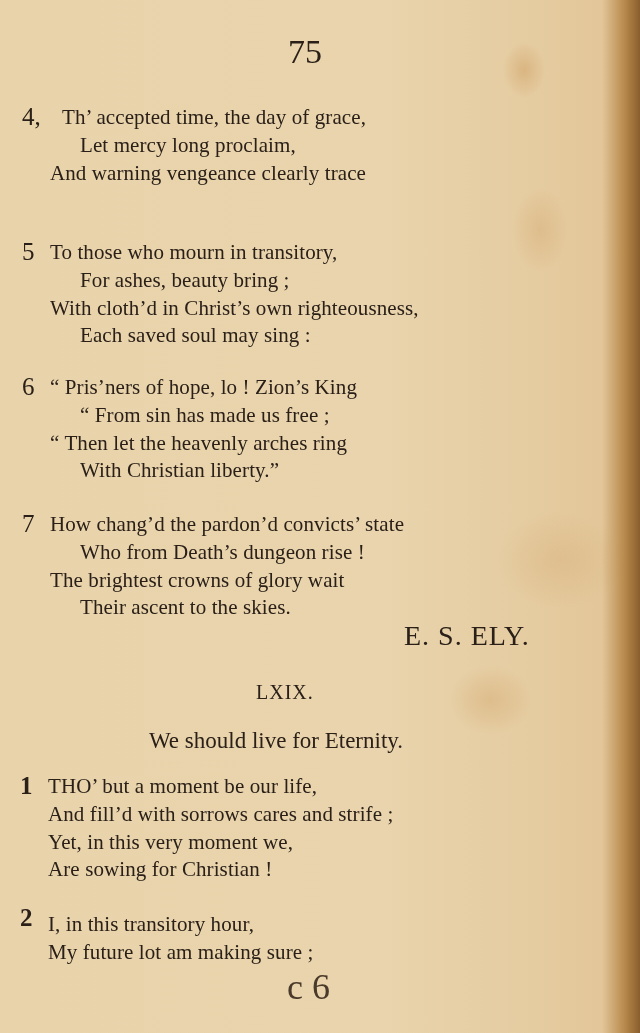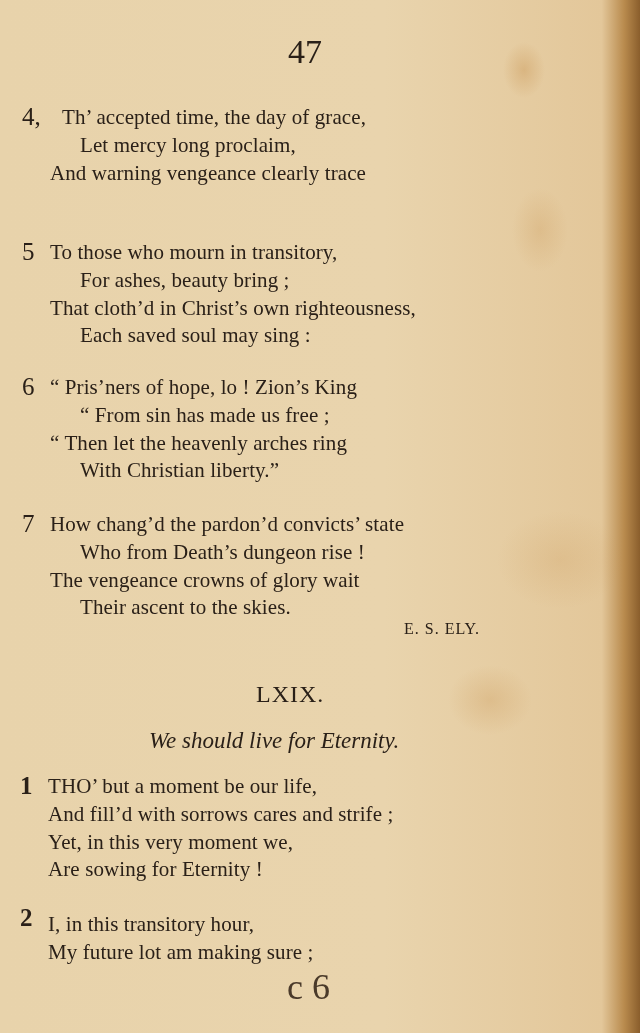--- a/index.html
+++ b/index.html
@@ -17,63 +17,63 @@
       radial-gradient(ellipse 60px 50px at 490px 700px, rgba(196,140,70,0.25), transparent 70%),
       radial-gradient(ellipse 90px 70px at 560px 560px, rgba(196,140,70,0.18), transparent 70%),
       linear-gradient(90deg, #e8d3ab 0%, #e9d4ad 60%, #e3c79a 94%, #b98b4e 97.5%, #8a5e2c 100%);
   }
   .line {
     position: absolute; white-space: nowrap;
     font-size: 21px; line-height: 28px; letter-spacing: 0.1px;
   }
   .num { position: absolute; font-size: 25px; line-height: 28px; }
   .pagenum { position: absolute; left: 288px; top: 32px; font-size: 34px; line-height: 40px; }
-  .title { position: absolute; left: 256px; top: 681px; font-size: 24px; letter-spacing: 1px; }
-  .subtitle { position: absolute; left: 149px; top: 728px; font-size: 23px; font-style: italic; }
-  .author { position: absolute; left: 404px; top: 620px; font-size: 16px; letter-spacing: 1px; }
+  .title { position: absolute; left: 256px; top: 681px; font-size: 20px; letter-spacing: 1px; }
+  .subtitle { position: absolute; left: 149px; top: 728px; font-size: 23px; }
+  .author { position: absolute; left: 404px; top: 620px; font-size: 28px; letter-spacing: 1px; }
   .sig { position: absolute; left: 276px; top: 966px; font-size: 36px; color: #4a3a2a; margin-left: 11px; }
 </style>
 </head>
 <body>
 
 <div class="page">
-  <div class="pagenum">47</div>
+  <div class="pagenum">75</div>
 
   <div class="num" style="left:22px;top:103px">4,</div>
   <div class="line" style="left:62px;top:103px">Th’ accepted time, the day of grace,</div>
   <div class="line" style="left:80px;top:131px">Let mercy long proclaim,</div>
   <div class="line" style="left:50px;top:159px">And warning vengeance clearly trace</div>
 
   <div class="num" style="left:22px;top:238px">5</div>
   <div class="line" style="left:50px;top:238px">To those who mourn in transitory,</div>
   <div class="line" style="left:80px;top:266px">For ashes, beauty bring ;</div>
-  <div class="line" style="left:50px;top:294px">That cloth’d in Christ’s own righteousness,</div>
+  <div class="line" style="left:50px;top:294px">With cloth’d in Christ’s own righteousness,</div>
   <div class="line" style="left:80px;top:321px">Each saved soul may sing :</div>
 
   <div class="num" style="left:22px;top:373px">6</div>
   <div class="line" style="left:50px;top:373px">“ Pris’ners of hope, lo ! Zion’s King</div>
   <div class="line" style="left:50px;top:429px">“ Then let the heavenly arches ring</div>
   <div class="line" style="left:80px;top:401px">“ From sin has made us free ;</div>
   <div class="line" style="left:80px;top:456px">With Christian liberty.”</div>
 
   <div class="num" style="left:22px;top:510px">7</div>
   <div class="line" style="left:50px;top:510px">How chang’d the pardon’d convicts’ state</div>
   <div class="line" style="left:80px;top:538px">Who from Death’s dungeon rise !</div>
-  <div class="line" style="left:50px;top:566px">The vengeance crowns of glory wait</div>
+  <div class="line" style="left:50px;top:566px">The brightest crowns of glory wait</div>
   <div class="line" style="left:80px;top:593px">Their ascent to the skies.</div>
 
   <div class="author">E. S. ELY.</div>
 
   <div class="title">LXIX.</div>
   <div class="subtitle">We should live for Eternity.</div>
 
   <div class="num" style="left:20px;top:772px;font-weight:bold">1</div>
   <div class="line" style="left:48px;top:772px">THO’ but a moment be our life,</div>
   <div class="line" style="left:48px;top:800px">And fill’d with sorrows cares and strife ;</div>
   <div class="line" style="left:48px;top:828px">Yet, in this very moment we,</div>
-  <div class="line" style="left:48px;top:855px">Are sowing for Eternity !</div>
+  <div class="line" style="left:48px;top:855px">Are sowing for Christian !</div>
 
   <div class="num" style="left:20px;top:904px;font-weight:bold">2</div>
   <div class="line" style="left:48px;top:910px">I, in this transitory hour,</div>
   <div class="line" style="left:48px;top:938px">My future lot am making sure ;</div>
 
   <div class="sig">c 6</div>
 </div>
 
 </body></html>

